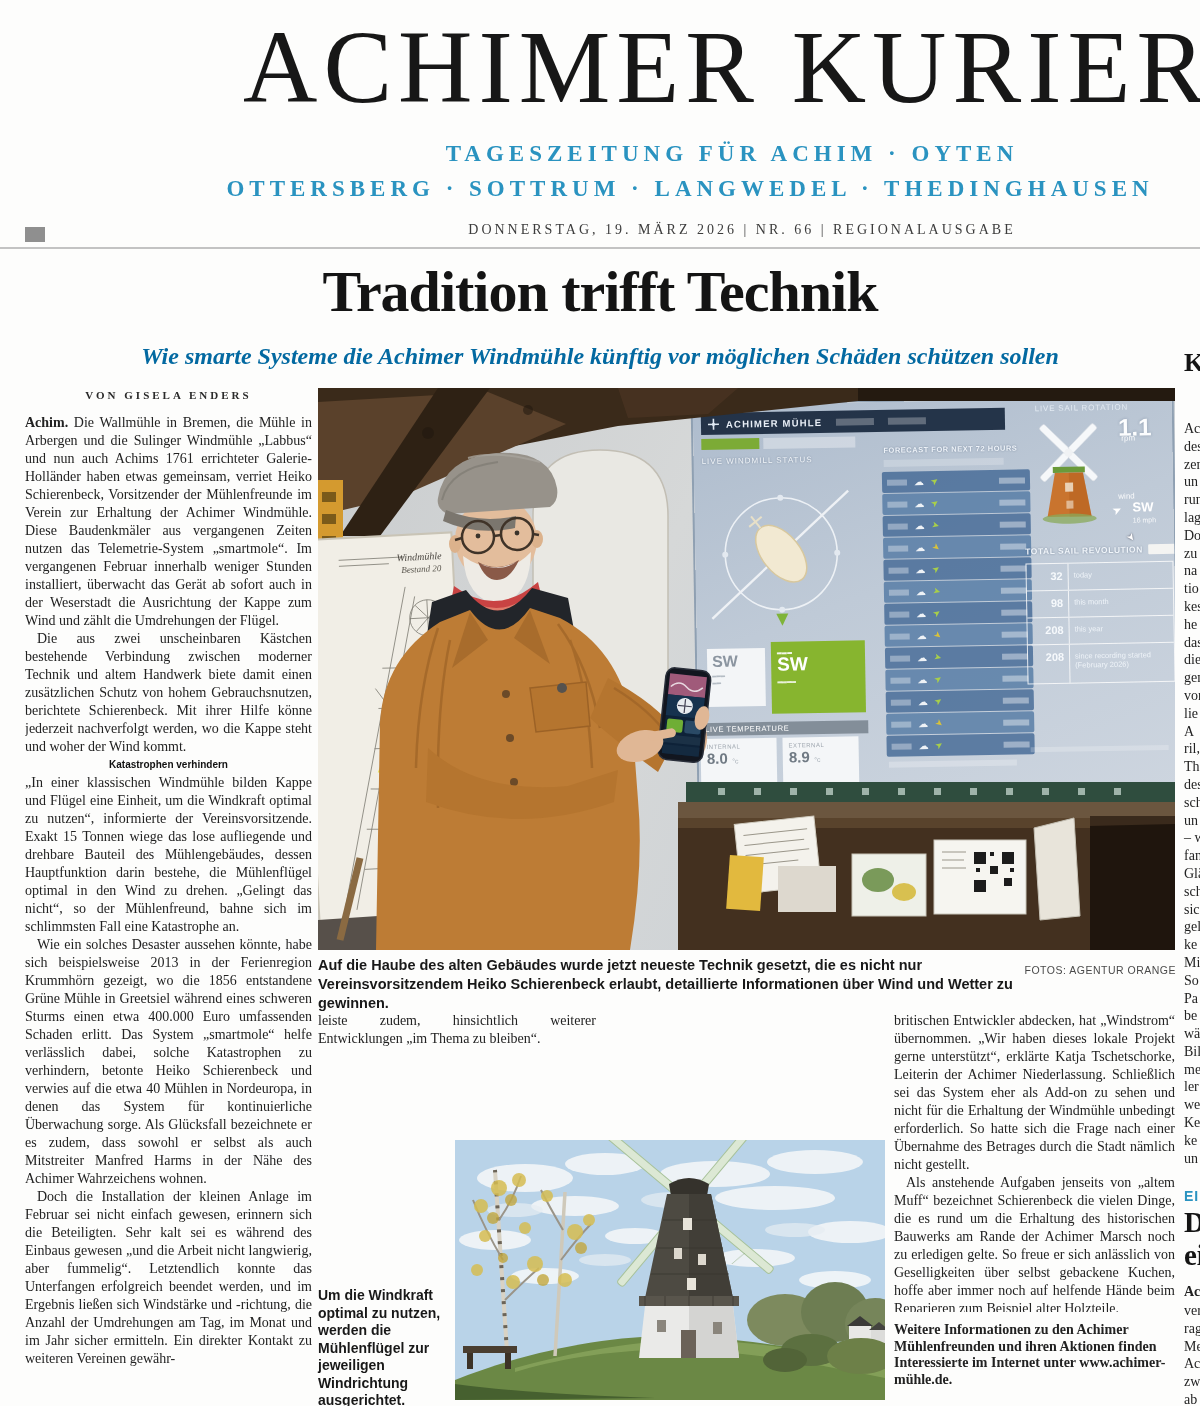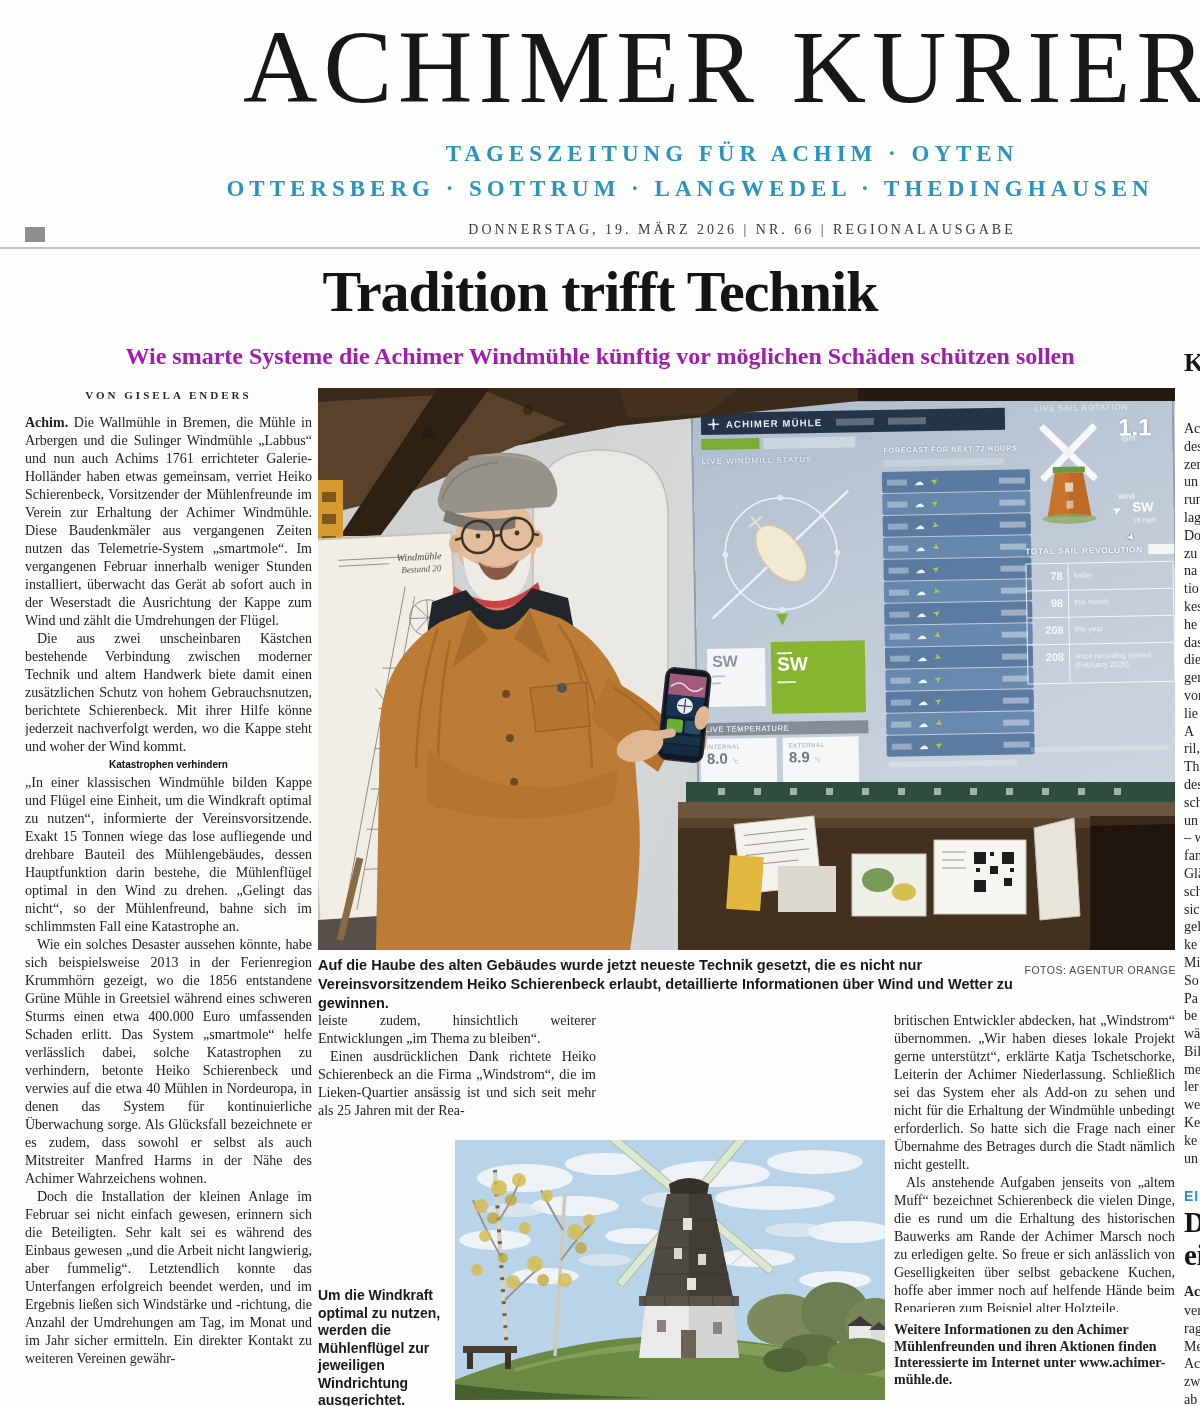--- a/index.html
+++ b/index.html
@@ -16,21 +16,21 @@
     font-size:23px;font-weight:700;letter-spacing:5px;white-space:nowrap;}
   .mast-date{position:absolute;left:0;top:222px;width:1484px;text-align:center;
     font-size:14px;font-weight:400;letter-spacing:3px;color:#3c3c3c;white-space:nowrap;}
   .fold-mark{position:absolute;left:25px;top:227px;width:20px;height:15px;background:#8f8f8f;}
   .mast-rule{position:absolute;left:0;top:247px;width:1200px;height:2px;background:#c3c3c3;}
 
   
   .headline{position:absolute;left:25px;top:262px;width:1150px;text-align:center;
     font-size:58px;font-weight:700;letter-spacing:-1px;color:#141414;line-height:1.05;}
   .subheadline{position:absolute;left:25px;top:343px;width:1150px;text-align:center;
-    font-size:24px;font-weight:700;color:#a21caf;}
+    font-size:24px;font-weight:700;color:#0369a1;font-style:italic;}
   .byline{position:absolute;left:25px;top:389px;width:287px;text-align:center;
     font-size:11px;font-weight:700;letter-spacing:3px;color:#2a2a2a;}
 
   
   .bodytext{font-size:14px;line-height:18px;text-align:justify;color:#222;}
   .bodytext p{margin:0;}
   .bodytext p.ind{text-indent:12px;}
   .lead-loc{font-weight:700;}
   .col1{position:absolute;left:25px;top:414px;width:287px;height:992px;overflow:hidden;}
   .crosshead{font-family:"Liberation Sans",sans-serif;font-weight:700;font-size:10px;
@@ -315,21 +315,21 @@
       <div class="wind-dir">SW</div>
       <div class="wind-speed">16 mph</div>
 
       <div class="cursor">➤</div>
       <div class="rev-head">
         <span class="rev-title">TOTAL SAIL REVOLUTION</span>
         <span class="rev-badge"></span>
       </div>
       <div class="rev-table">
         <div class="rev-row r1">
-          <div class="rev-num">78</div>
+          <div class="rev-num">32</div>
           <div class="rev-label">today</div>
         </div>
         <div class="rev-row r2">
           <div class="rev-num">98</div>
           <div class="rev-label">this month</div>
         </div>
         <div class="rev-row r3">
           <div class="rev-num">208</div>
           <div class="rev-label">this year</div>
         </div>
@@ -531,21 +531,20 @@
     </svg>
   </div>
 
   <div class="caption1">
     <span class="credit">FOTOS: AGENTUR ORANGE</span>
     <span>Auf die Haube des alten Gebäudes wurde jetzt neueste Technik gesetzt, die es nicht nur Vereinsvorsitzendem Heiko Schierenbeck erlaubt, detaillierte Informationen über Wind und Wetter zu gewinnen.</span>
   </div>
 
   <div class="col2a bodytext">
     <p>leiste zudem, hinsichtlich weiterer Entwicklungen „im Thema zu bleiben“.</p>
-    <p class="ind">Einen ausdrücklichen Dank richtete Heiko Schierenbeck an die Firma „Windstrom“, die im Lieken-Quartier ansässig ist und sich seit mehr als 25 Jahren mit der Rea-</p>
   </div>
   <div class="col4 bodytext">
     <p>britischen Entwickler abdecken, hat „Windstrom“ übernommen. „Wir haben dieses lokale Projekt gerne unterstützt“, erklärte Katja Tschetschorke, Leiterin der Achimer Niederlassung. Schließlich sei das System eher als Add-on zu sehen und nicht für die Erhaltung der Windmühle unbedingt erforderlich. So hatte sich die Frage nach einer Übernahme des Betrages durch die Stadt nämlich nicht gestellt.</p>
     <p class="ind">Als anstehende Aufgaben jenseits von „altem Muff“ bezeichnet Schierenbeck die vielen Dinge, die es rund um die Erhaltung des historischen Bauwerks am Rande der Achimer Marsch noch zu erledigen gelte. So freue er sich anlässlich von Geselligkeiten über selbst gebackene Kuchen, hoffe aber immer noch auf helfende Hände beim Reparieren zum Beispiel alter Holzteile.</p>
   </div>
   <div class="info-note">Weitere Informationen zu den Achimer Mühlenfreunden und ihren Aktionen finden Interessierte im Internet unter www.achimer-mühle.de.</div>
 
   <div class="photo2">
     <svg width="430" height="260" viewBox="0 0 430 260">
       <rect width="430" height="260" fill="#b9d3e8"></rect>

